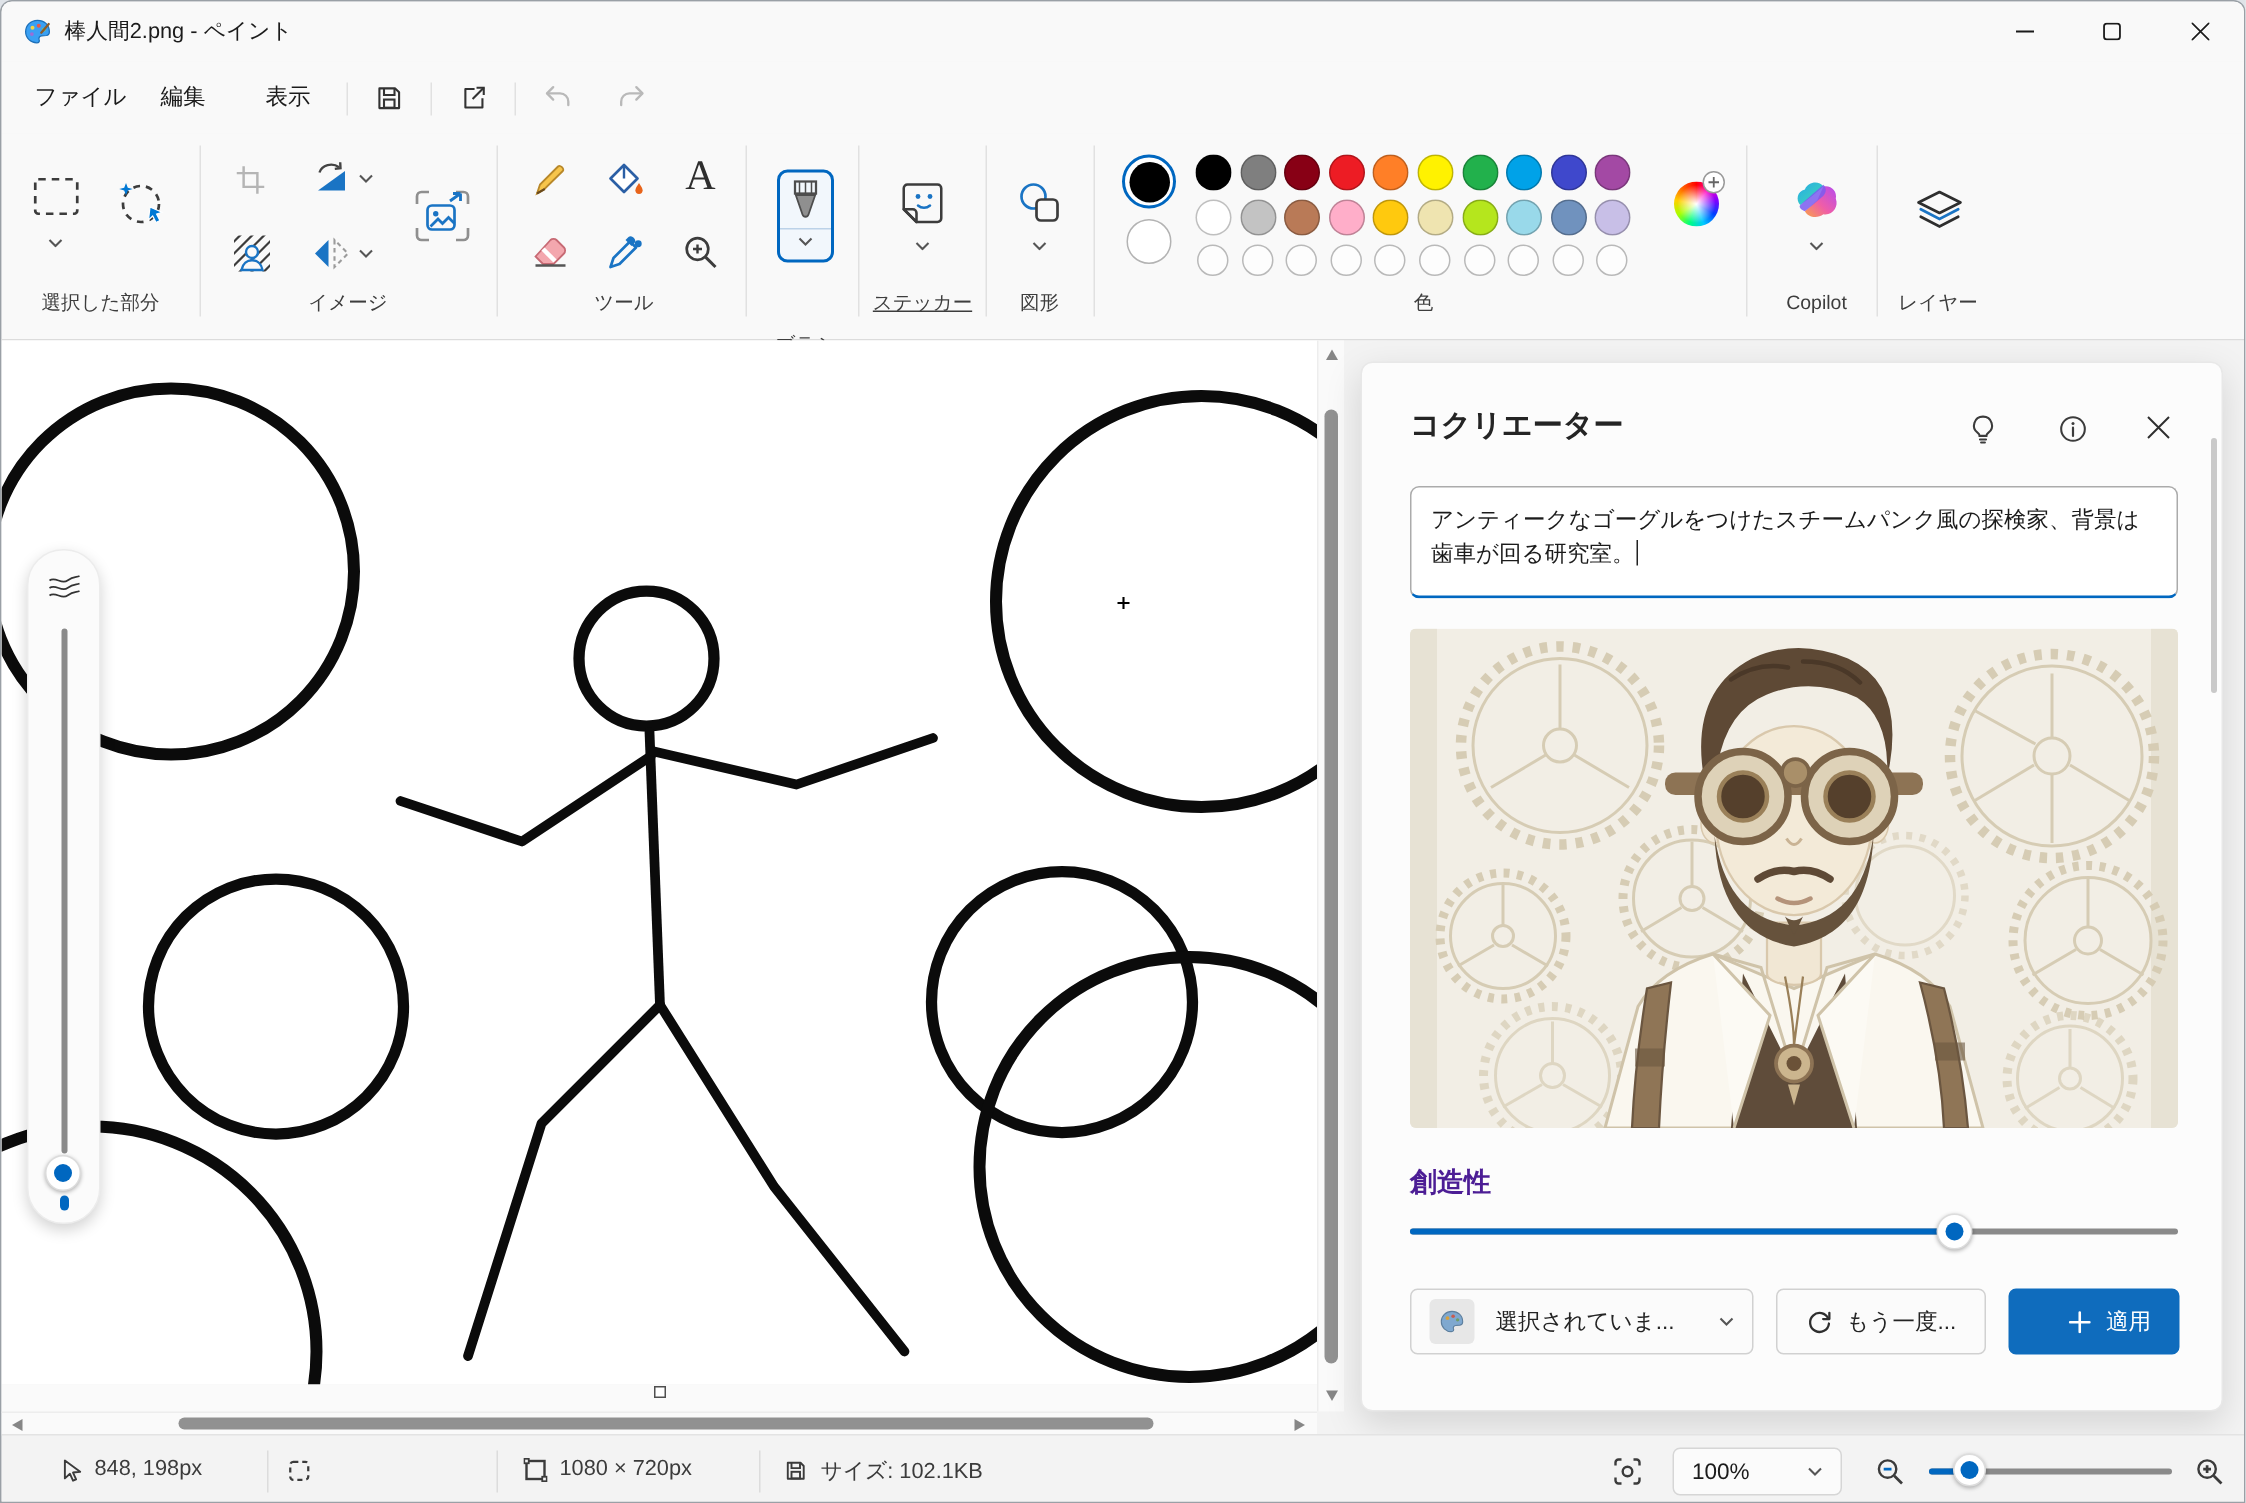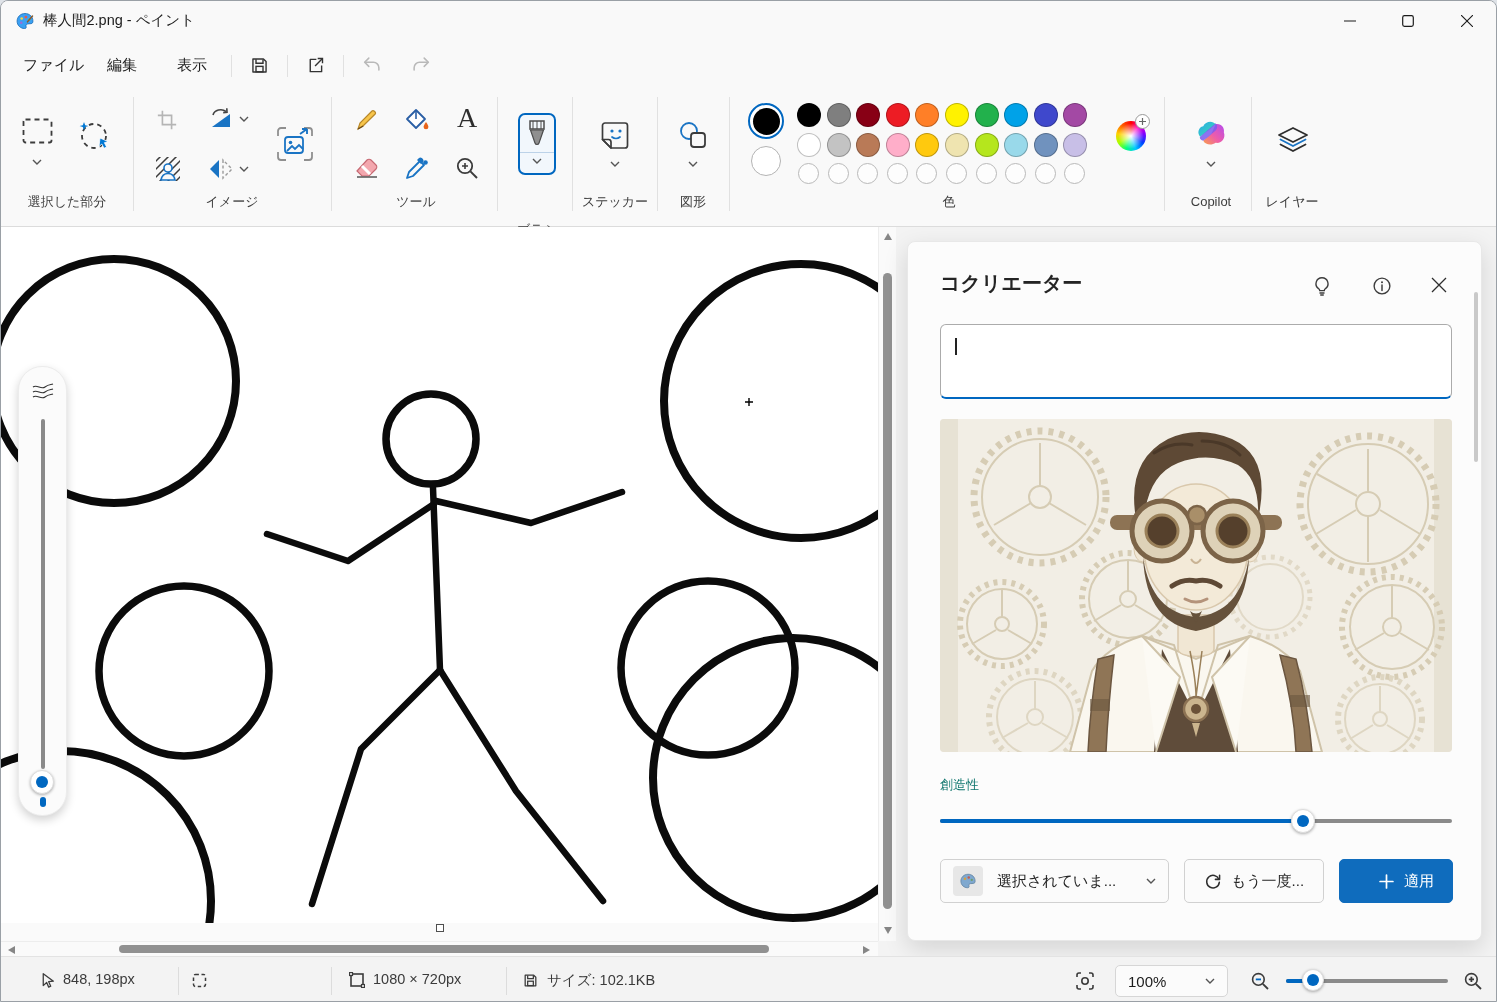--- a/index.html
+++ b/index.html
@@ -274,21 +274,21 @@
           <circle cx="12" cy="11" r="1.6" fill="#1a74c4"></circle>
           <circle cx="20" cy="11" r="1.6" fill="#1a74c4"></circle>
           <path d="M12 17c2.3 2 5.7 2 8 0" fill="none" stroke="#1a74c4" stroke-width="1.7" stroke-linecap="round"></path>
         </svg>
     </div>
     <div class="abs ico" style="left:607px;top:70px;width:14px;height:10px;">
       <svg class="chev" viewBox="0 0 10 6">
           <path d="M1 1l4 4 4-4" fill="none" stroke="#555" stroke-width="1.4"></path>
         </svg>
     </div>
-    <div class="abs grouplabel" style="left:574px;top:105px;width:80px;">ステッカー</div>
+    <div class="abs grouplabel" style="left:574px;top:105px;width:80px;text-decoration:underline;">ステッカー</div>
 
     <div class="abs ico" style="left:676px;top:30px;width:32px;height:32px;">
       <svg width="30" height="30" viewBox="0 0 30 30">
           <circle cx="11" cy="11" r="8" fill="none" stroke="#1a74c4" stroke-width="1.8"></circle>
           <rect x="13" y="13" width="14" height="14" rx="3" fill="#f9f9f9" stroke="#3c3c3c" stroke-width="1.8"></rect>
         </svg>
     </div>
     <div class="abs ico" style="left:685px;top:70px;width:14px;height:10px;">
       <svg class="chev" viewBox="0 0 10 6">
           <path d="M1 1l4 4 4-4" fill="none" stroke="#555" stroke-width="1.4"></path>
@@ -451,21 +451,21 @@
           <path d="M12 11v6" stroke="#3c3c3c" stroke-width="1.6" stroke-linecap="round"></path>
         </svg>
     </div>
     <div class="abs cc-iconbtn" style="left:514px;top:26px;">
       <svg width="16" height="16" viewBox="0 0 16 16">
           <path d="M1 1l14 14M15 1 1 15" stroke="#2e2e2e" stroke-width="1.3"></path>
         </svg>
     </div>
 
     <div class="abs" id="promptbox" style="left:32px;top:82px;width:512px;height:75px;">
-      <span class="caret"></span>
+      <span>アンティークなゴーグルをつけたスチームパンク風の探検家、背景は歯車が回る研究室。</span><span class="caret"></span>
     </div>
 
     <div class="abs" style="left:32px;top:177px;width:512px;height:333px;border-radius:4px;overflow:hidden;">
       <svg width="512" height="333" viewBox="0 0 512 333">
         <rect width="512" height="333" fill="#f2eee5"></rect>
         <rect width="18" height="333" fill="#e7e2d4"></rect>
           <rect x="494" width="18" height="333" fill="#e7e2d4"></rect>
         <g fill="none" stroke="#d6ccb4" stroke-width="2">
           <g>
               <circle cx="100" cy="78" r="66" stroke-width="7" stroke-dasharray="5 6"></circle>
@@ -543,21 +543,21 @@
           <circle cx="293" cy="112" r="16" fill="#55402c" stroke="#9a8059" stroke-width="3"></circle>
           <circle cx="257" cy="96" r="9" fill="#a98f69" stroke="#7c6448" stroke-width="2.5"></circle>
           <path d="M250 232 Q256 262 256 278 M262 232 Q258 262 256 278" fill="none" stroke="#9a8059" stroke-width="1.5"></path>
           <circle cx="256" cy="290" r="12" fill="#cbb58e" stroke="#8d7354" stroke-width="2.5"></circle>
           <circle cx="256" cy="290" r="5" fill="#6b5238"></circle>
           <path d="M252 304 256 318 260 304" fill="#cbb58e"></path>
         </g>
       </svg>
     </div>
 
-    <div class="abs" style="left:32px;top:534px;font-size:13px;font-weight:400;color:#0f766e;">創造性</div>
+    <div class="abs" style="left:32px;top:534px;font-size:18px;font-weight:700;color:#4c1d95;">創造性</div>
 
     <div class="abs slider-track" style="left:32px;top:577px;width:512px;"></div>
     <div class="abs slider-fill" style="left:32px;top:577px;width:363px;"></div>
     <div class="abs slider-thumb" style="left:383px;top:567px;">
         <div class="slider-dot"></div>
       </div>
 
     <div class="abs cc-btn" style="left:276px;top:617px;width:140px;padding:0 14px;justify-content:center;">
       <svg width="18" height="18" viewBox="0 0 20 20">
           <path d="M16.5 8A7 7 0 1 0 17 11.5" fill="none" stroke="#2e2e2e" stroke-width="1.7" stroke-linecap="round"></path>

